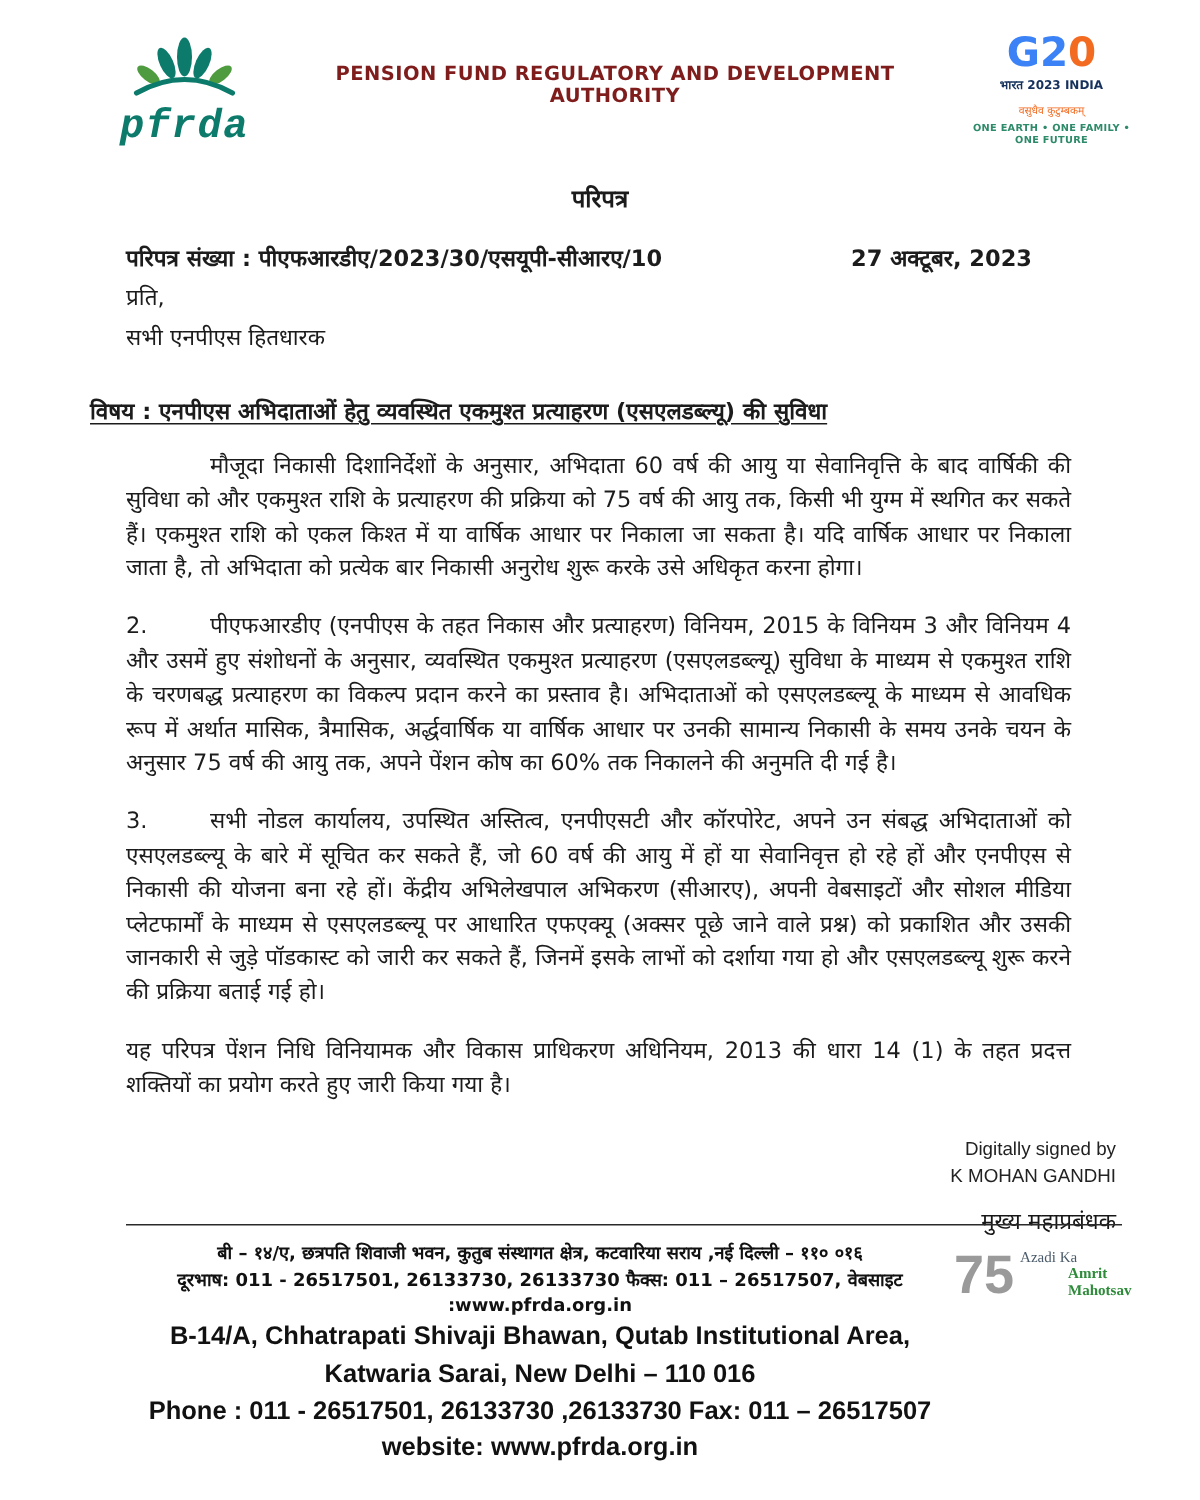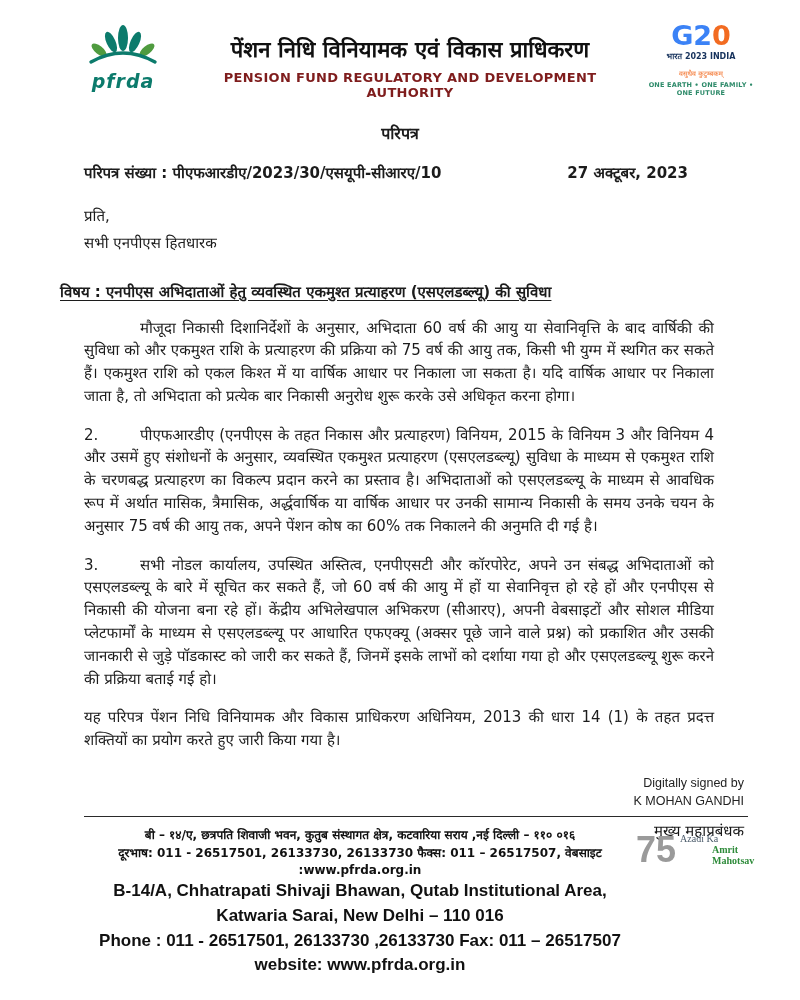--- a/index.html
+++ b/index.html
@@ -6,37 +6,37 @@
   html,body { background:#ffffff; }
   body { font-family:"DejaVu Sans", sans-serif; }
   .page {
     width:800px; height:1000px; margin:0 auto; background:#ffffff;
     position:relative; color:#1c1c1c; overflow:hidden;
   }
 
   
   .header { display:flex; align-items:flex-start; padding:20px 40px 0 68px; }
   .logo-block { width:110px; text-align:center; flex:0 0 auto; }
-  .logo-word { font-size:19px; font-weight:bold; font-style:italic; color:#0c7b6c; letter-spacing:1px; line-height:1; margin-top:-2px; }
+  .logo-word { font-size:27px; font-weight:bold; font-style:italic; color:#0c7b6c; letter-spacing:1px; line-height:1; margin-top:-2px;font-family:Liberation Mono, monospace; }
   .org-block { flex:1; text-align:center; padding-top:16px; }
   .org-hindi { font-size:22px; font-weight:bold; color:#101010; line-height:1.25; }
   .org-eng { font-size:13px; font-weight:bold; color:#7f1d1d; margin-top:6px; letter-spacing:0.3px; }
   .g20-block { width:118px; flex:0 0 auto; text-align:center; padding-top:2px; }
   .g20-main { font-weight:bold; font-size:27px; line-height:1; }
   .g20-g2 { color:#3b82f6; }
   .g20-zero { color:#f26b21; }
   .g20-sub { font-size:8px; color:#16325c; font-weight:bold; margin-top:1px; }
   .g20-vasudha { font-size:7px; color:#f26b21; margin-top:8px; }
   .g20-tagline { font-size:6.5px; color:#2e8b6a; font-weight:bold; margin-top:3px; letter-spacing:0.2px; }
 
   
   .doc-type { text-align:center; font-weight:bold; font-size:16px; margin-top:22px; }
   .circ-line { display:flex; justify-content:space-between; align-items:baseline;
                padding:0 112px 0 84px; margin-top:18px; font-size:15px; font-weight:bold;gap:16px; }
-  .to-block { padding:0 84px; margin-top:21px; font-size:15px; line-height:1.8; }
+  .to-block { padding:0 84px; margin-top:4px; font-size:15px; line-height:1.8; }
   .subject { padding:0 60px; margin-top:24px; font-size:15px; font-weight:bold; }
   .subject .underlined { text-decoration:underline; text-underline-offset:3px; }
   .body-text { padding:0 86px 0 84px; font-size:15px; line-height:1.52; text-align:justify; }
   p.para { margin-top:16px; }
   p.para.indent { text-indent:56px; }
   .para-num { display:inline-block; width:56px; }
 
   
   .sig { padding:0 56px; margin-top:22px; text-align:right; }
   .sig-en { font-family:"Liberation Sans", sans-serif; font-size:12.5px; line-height:1.45; color:#222; }
@@ -71,21 +71,20 @@
           <g fill="#4f9b3f">
             <ellipse cx="16" cy="30" rx="4" ry="9" transform="rotate(-52 16 30)"></ellipse>
             <ellipse cx="64" cy="30" rx="4" ry="9" transform="rotate(52 64 30)"></ellipse>
           </g>
           <path d="M8 42 Q40 24 72 42" stroke="#0c7b6c" stroke-width="3.4" fill="none" stroke-linecap="round"></path>
         </svg>
       </span>
       <div class="logo-word">pfrda</div>
     </div>
     <div class="org-block">
-      <div class="org-hindi">पेंशन निधि विनियामक एवं विकास प्राधिकरण</div>
       <div class="org-eng">PENSION FUND REGULATORY AND DEVELOPMENT AUTHORITY</div>
     </div>
     <div class="g20-block">
       <div class="g20-main"><span class="g20-g2">G2</span><span class="g20-zero">0</span></div>
       <div class="g20-sub">भारत 2023 INDIA</div>
       <div class="g20-vasudha">वसुधैव कुटुम्बकम्</div>
       <div class="g20-tagline">ONE EARTH • ONE FAMILY • ONE FUTURE</div>
     </div>
   </div>
 

